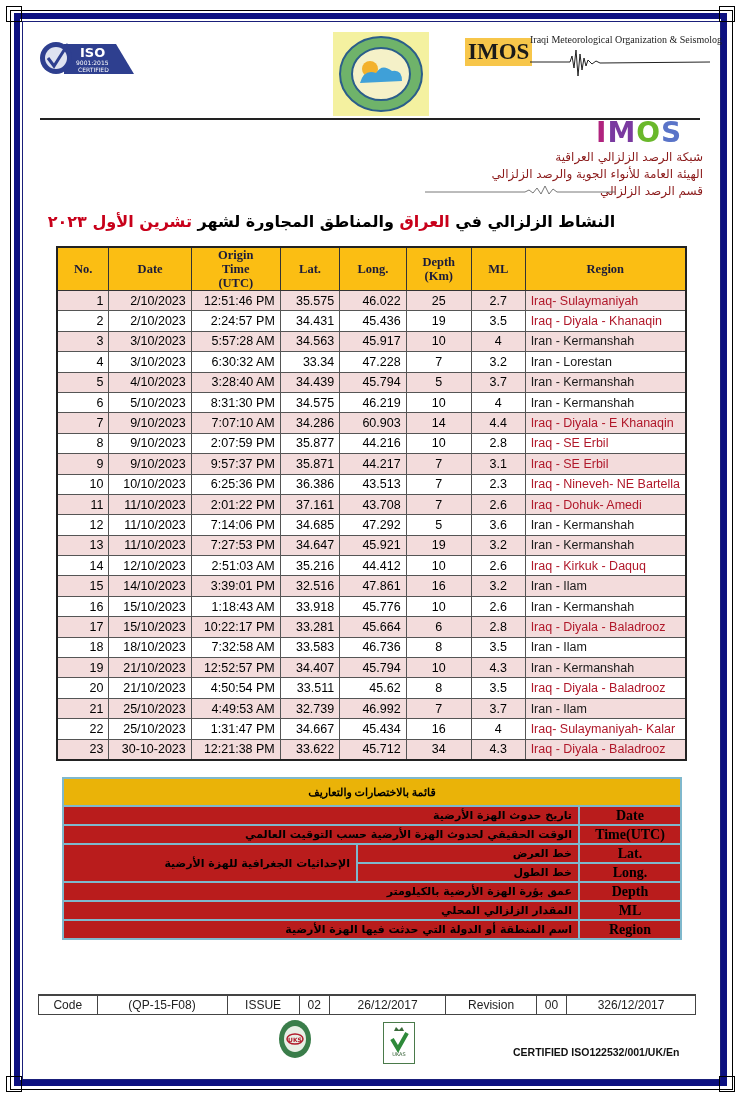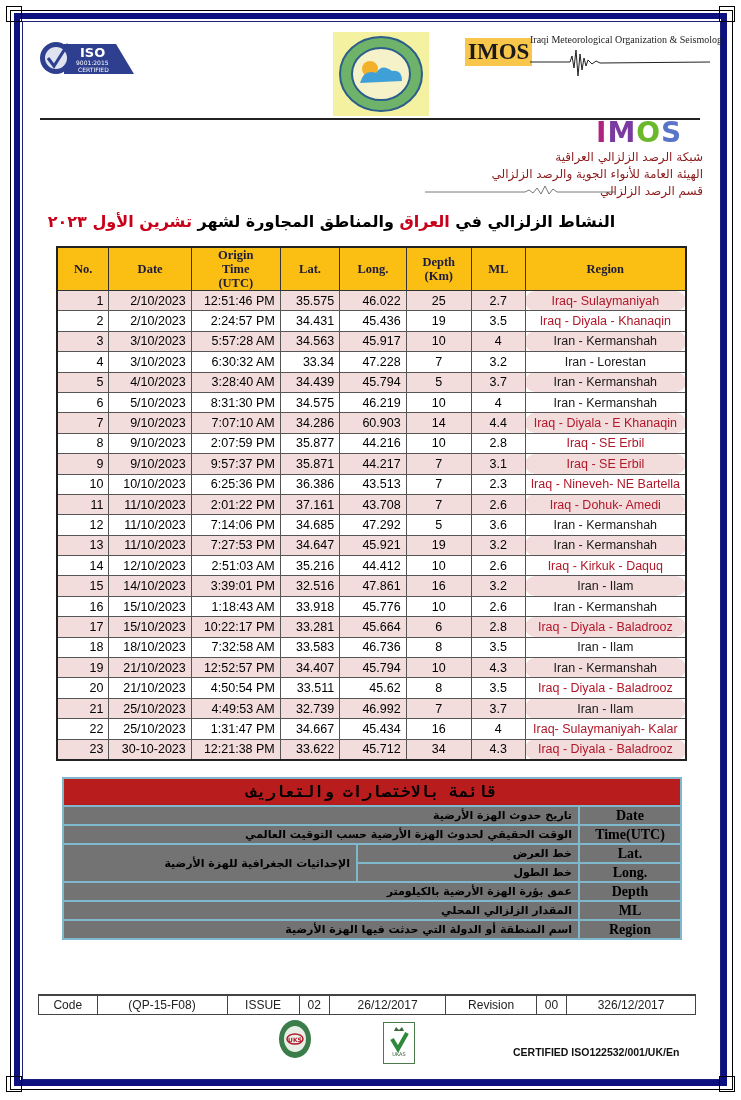--- a/index.html
+++ b/index.html
@@ -27,28 +27,28 @@
   .title { position:absolute; left:0; width:663px; top:212px; text-align:center; direction:rtl; font-weight:bold; font-size:16px; font-family:"DejaVu Sans", sans-serif; }
   .title .red { color:#c8001a; }
 
   table.main { position:absolute; left:56px; top:246px; width:631px; border-collapse:collapse; font-family:"Liberation Sans", sans-serif; font-size:12.5px; }
   table.main th { background:#fbbe13; font-family:"Liberation Serif", serif; font-weight:bold; font-size:12.5px; color:#1b1b3a; border:1px solid #333; height:38px; padding:0 15px; line-height:14px; }
   table.main td { border:1px solid #555; height:19.4px; padding:0 5px; white-space:nowrap; }
   table.main tr.pink td { background:#f3dcdc; }
   table.main tr.white td { background:#ffffff; }
   table.main td.num, table.main td.r { text-align:right; }
   table.main td.c { text-align:center; }
-  table.main td.region { text-align:center;border-radius:10px; }
+  table.main td.region { text-align:left; }
   table.main td.region.iraq { color:#b0182a; }
   table.main td.region.iran { color:#1a1a1a; }
   table.main { border:2px solid #222; }
 
   table.abbr { position:absolute; left:62px; top:777px; width:620px; border-collapse:collapse; font-size:12px; }
-  table.abbr td { border:2px solid #7fb8cc; background:#737373; height:17px; padding:0 6px; }
-  table.abbr td.head { background:#b91c1c; text-align:center; font-weight:bold; font-size:16px; height:26px; direction:rtl; font-family:Liberation Mono, monospace; }
+  table.abbr td { border:2px solid #7fb8cc; background:#b91c1c; height:17px; padding:0 6px; }
+  table.abbr td.head { background:#eab308; text-align:center; font-weight:bold; font-size:11px; height:26px; direction:rtl; font-family:Liberation Serif, serif; }
   table.abbr td.ar { direction:rtl; text-align:right; font-family:"DejaVu Sans", sans-serif; font-size:11px; font-weight:bold; }
   table.abbr td.en { width:88px; text-align:center; font-family:"Liberation Serif", serif; font-weight:bold; font-size:14px; }
 
   table.footer { position:absolute; left:38px; top:994px; width:658px; border-collapse:collapse; font-size:12px; font-family:"Liberation Sans", sans-serif; }
   table.footer td { border:1px solid #444; border-top:2px solid #444; text-align:center; height:16px; color:#222; }
 
   .uks-logo { position:absolute; left:278px; top:1018px; width:34px; height:42px; }
   .ukas-logo { position:absolute; left:383px; top:1022px; width:30px; height:40px; border:1px solid #4a7a4a; background:#fff; }
   .certified { position:absolute; left:513px; top:1046px; font-size:10.5px; font-weight:bold; color:#111; white-space:nowrap; }
 </style>

